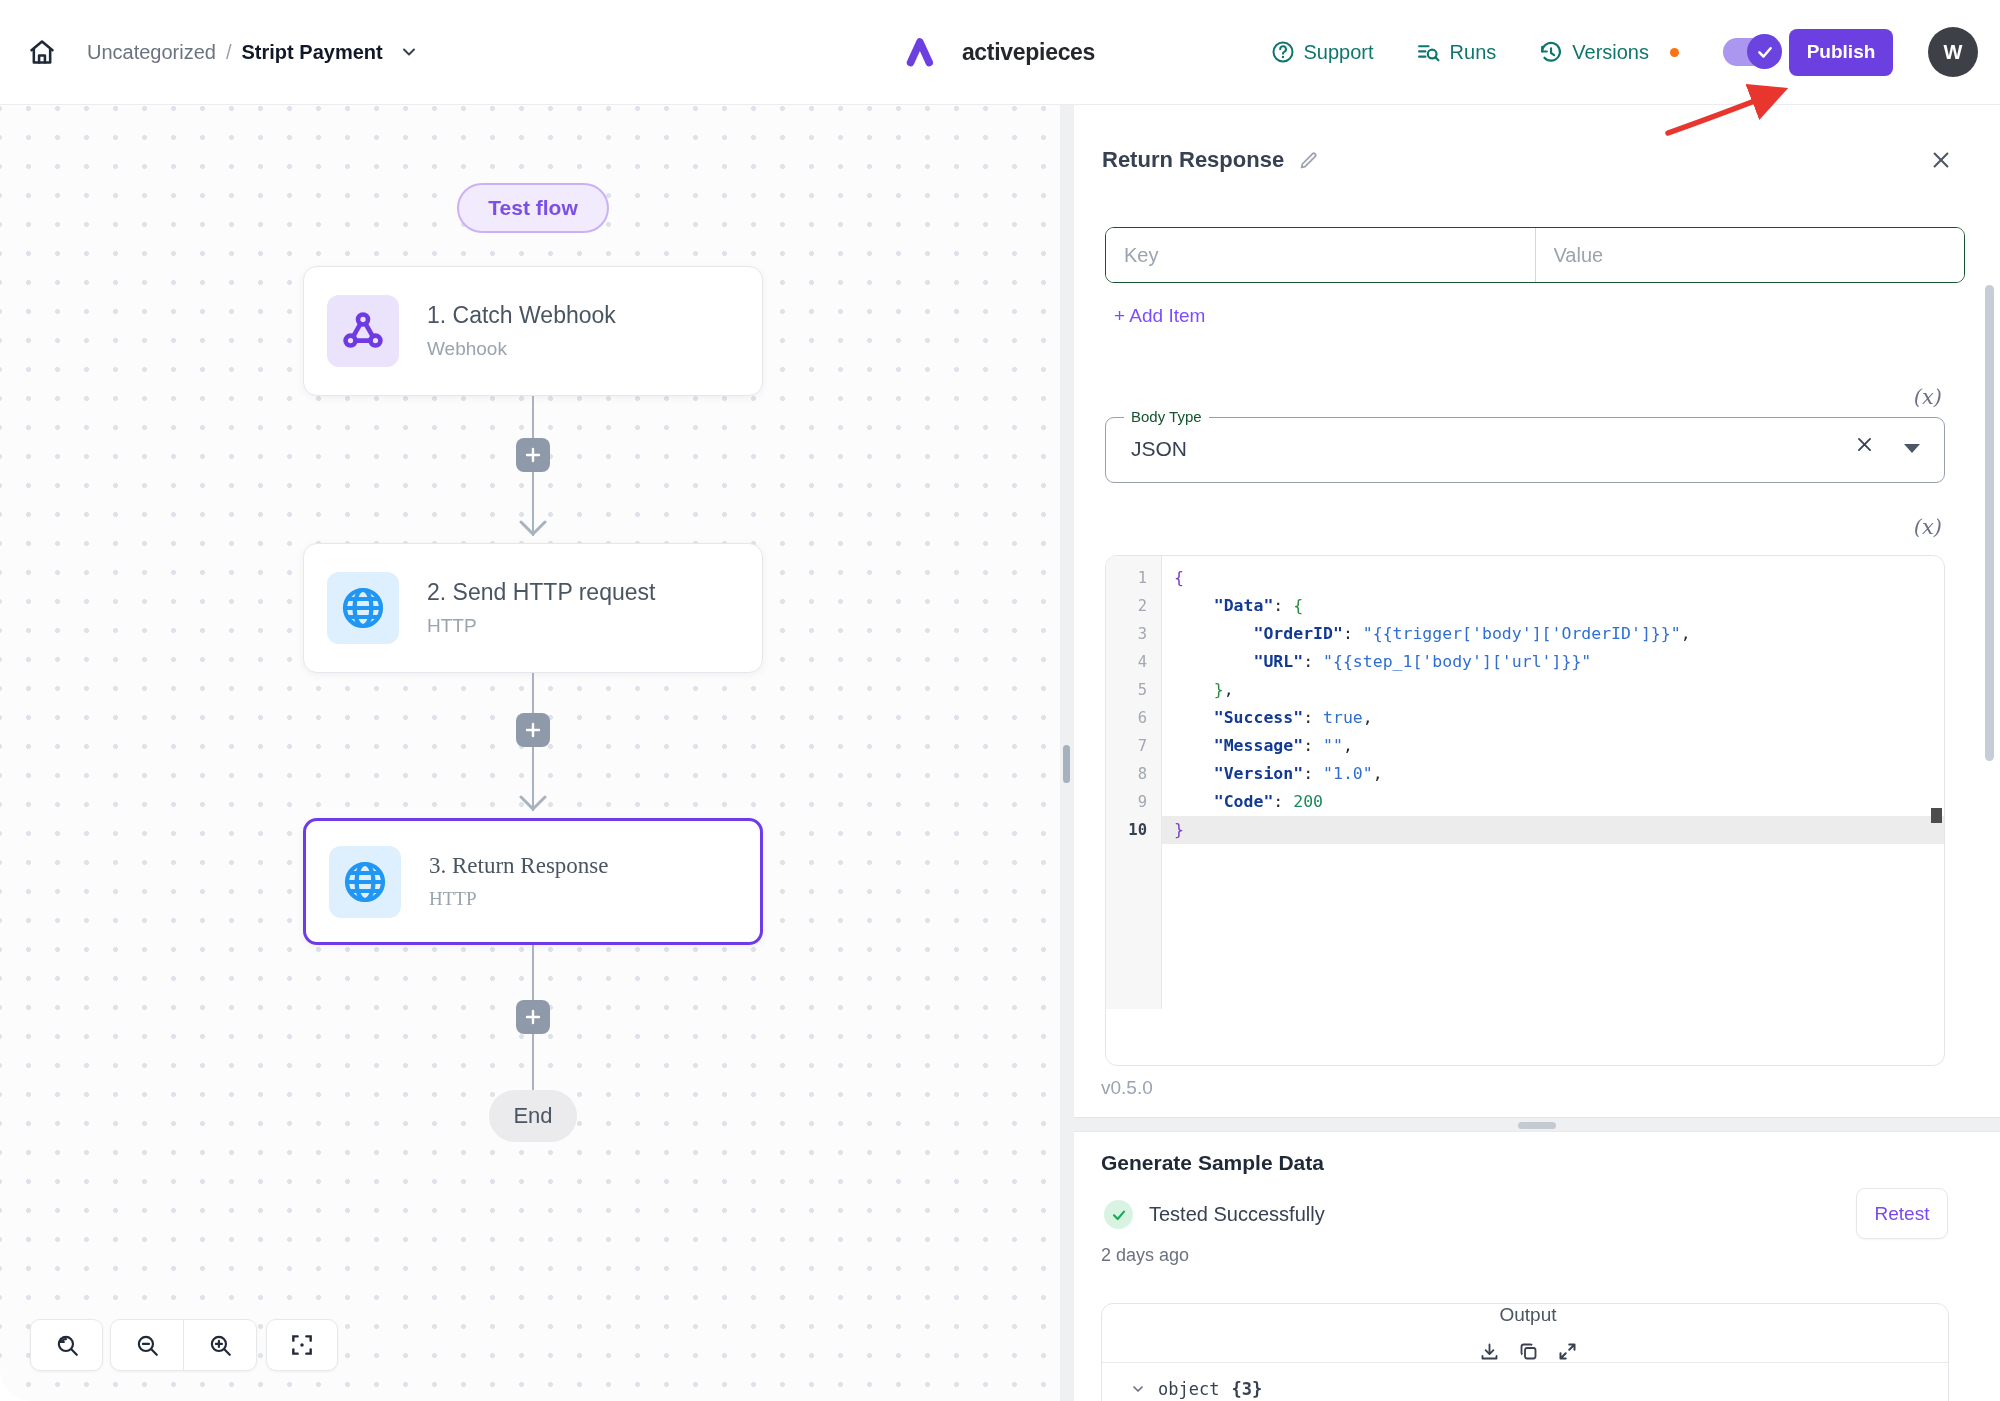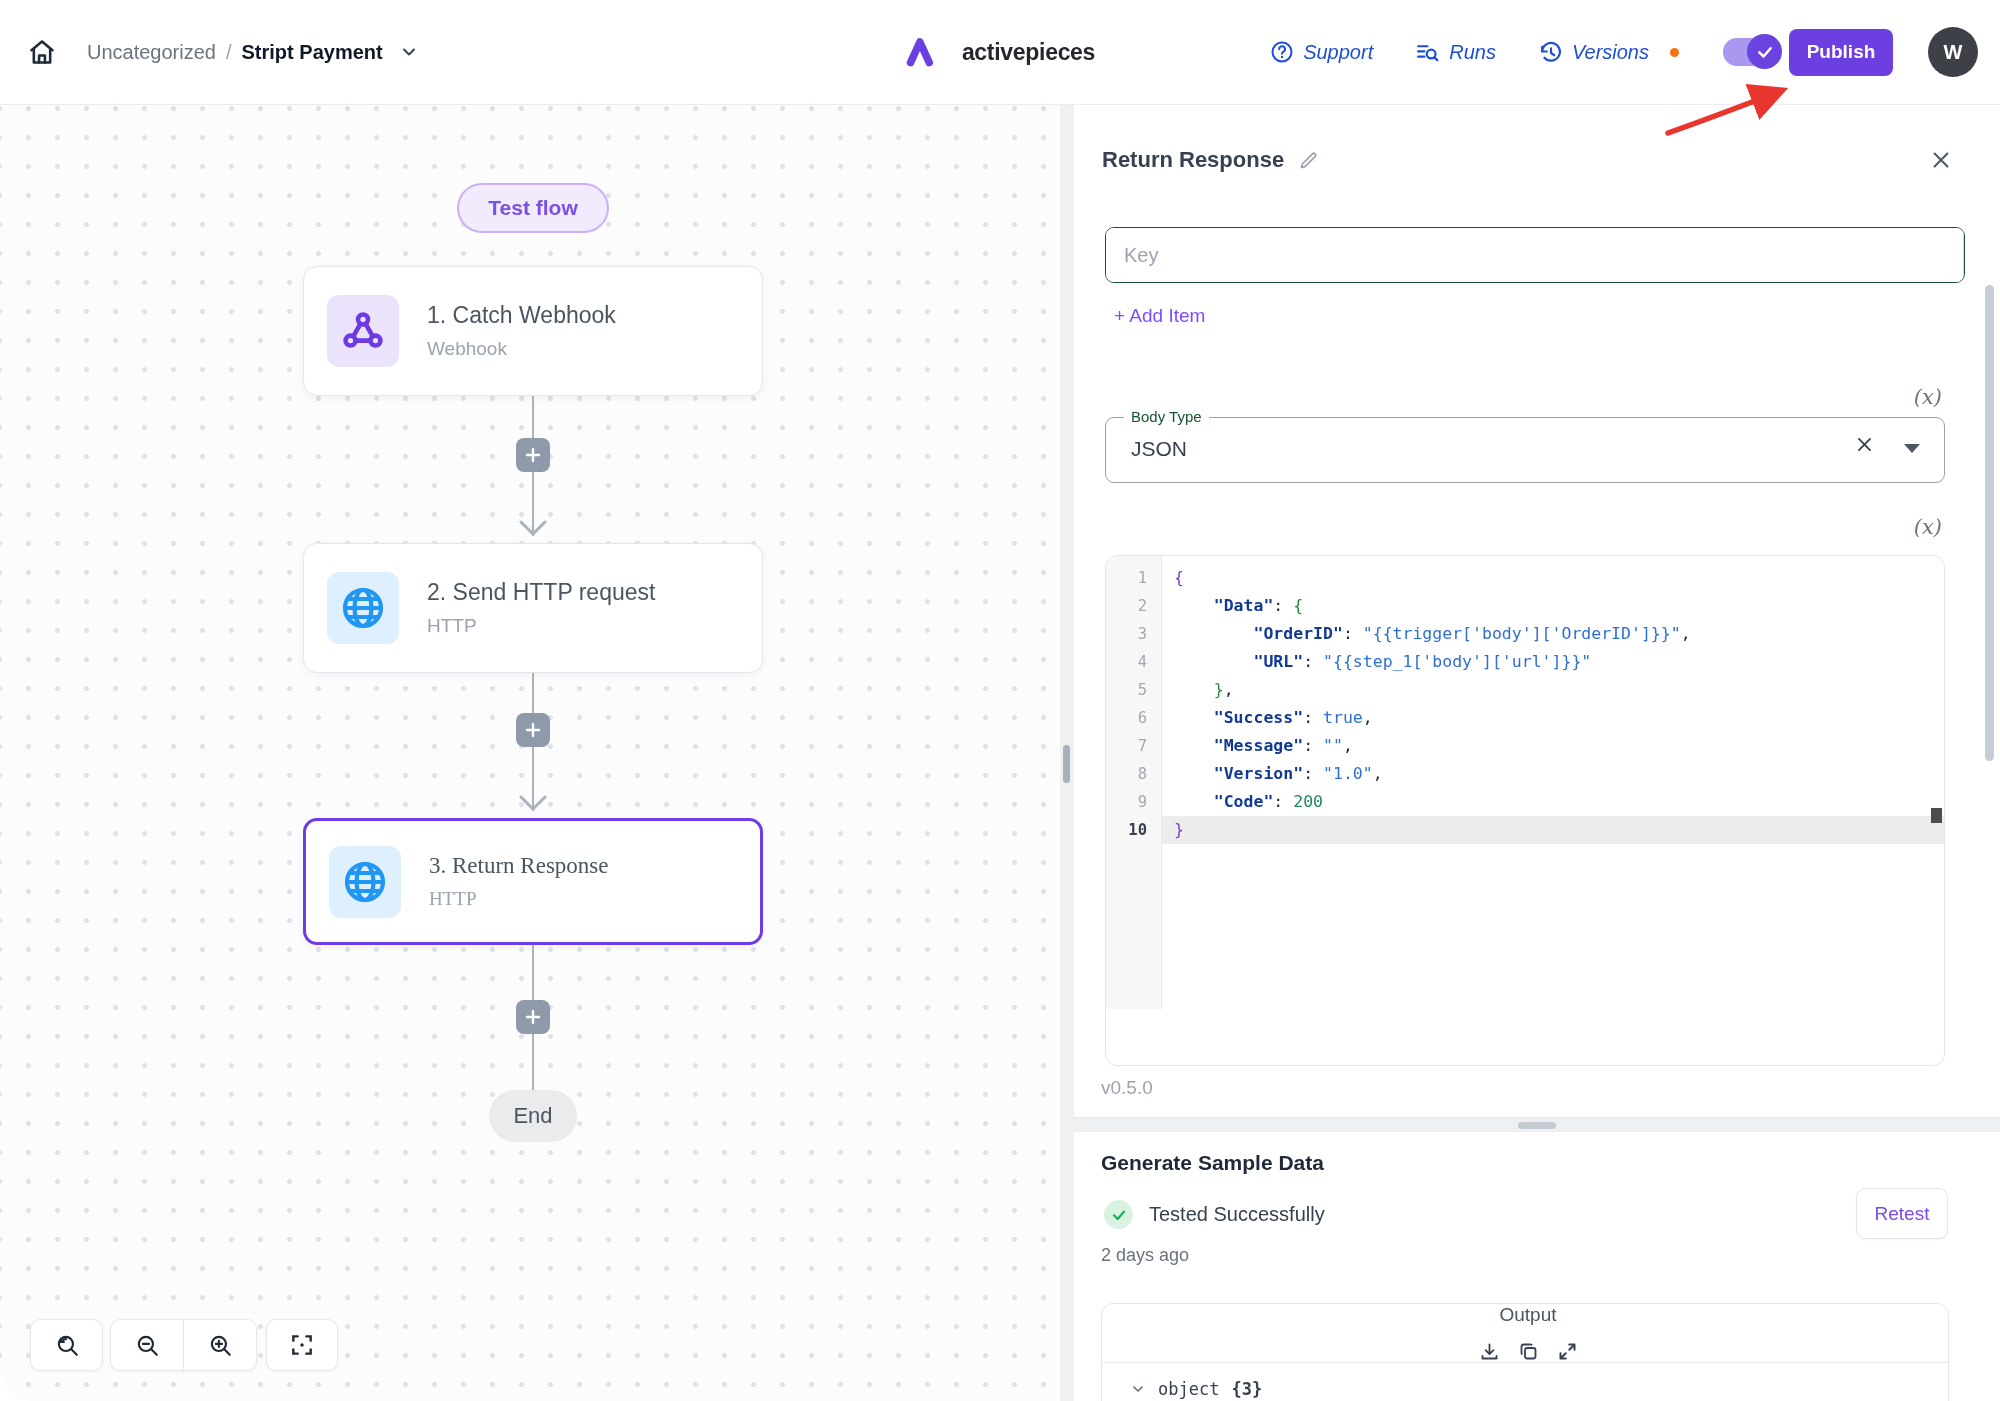--- a/index.html
+++ b/index.html
@@ -14,21 +14,21 @@
   .topbar{position:absolute;top:0;left:0;right:0;height:105px;background:#fff;border-bottom:1px solid #ececef;z-index:5;}
   .topbar .left{position:absolute;left:25px;top:0;height:104px;display:flex;align-items:center;}
   .home-btn{width:34px;height:34px;display:flex;align-items:center;justify-content:center;cursor:pointer;color:#1f2937;}
   .crumb{margin-left:28px;font-size:20px;color:#6b7280;display:flex;align-items:center;}
   .crumb .sep{margin:0 10px;color:#9ca3af;}
   .crumb .flow-name{color:#111827;font-weight:700;}
   .crumb .chev{margin-left:16px;color:#374151;}
   .brand{position:absolute;left:50%;top:0;height:104px;transform:translateX(-50%);display:flex;align-items:center;gap:27px;}
   .brand-text{font-size:23px;font-weight:700;color:#25272c;letter-spacing:-0.3px;}
   .topbar .right{position:absolute;right:22px;top:0;height:104px;display:flex;align-items:center;}
-  .nav-item{display:flex;align-items:center;gap:9px;font-size:20px;color:#1d4ed8;cursor:pointer;font-style:italic;}
+  .nav-item{display:flex;align-items:center;gap:9px;font-size:20px;color:#0f766e;cursor:pointer;}
   .nav-item + .nav-item{margin-left:42px;}
   .orange-dot{width:9px;height:9px;border-radius:50%;background:#f97316;margin-left:12px;}
   .toggle{position:relative;width:56px;height:28px;border-radius:14px;background:#ab97ef;margin-left:44px;cursor:pointer;}
   .toggle .knob{position:absolute;right:-3px;top:-4px;width:35px;height:35px;border-radius:50%;background:#6a43e0;display:flex;align-items:center;justify-content:center;}
   .publish-btn{margin-left:10px;width:104px;height:47px;border:none;border-radius:8px;background:#6c3fe0;color:#fff;font-size:19px;font-weight:700;font-family:inherit;cursor:pointer;}
   .avatar{margin-left:35px;width:50px;height:50px;border-radius:50%;background:#3d4046;color:#fff;font-size:20px;font-weight:700;display:flex;align-items:center;justify-content:center;cursor:pointer;}
 
   
   .canvas{position:absolute;left:0;top:105px;width:1060px;bottom:0;background:#fcfcfd;
     background-image:radial-gradient(circle,#dde3e9 2.2px,transparent 2.8px);
@@ -322,20 +322,21 @@
     </div>
     <button class="close-x">
       <svg width="22" height="22" viewBox="0 0 24 24" fill="none" stroke="currentColor" stroke-width="2.2" stroke-linecap="round">
           <path d="M5 5l14 14M19 5 5 19"></path>
         </svg>
     </button>
 
     <div class="kv">
       <input type="text" placeholder="Key" style="">
       <div class="cell-sep"></div>
+      <input type="text" placeholder="Value" style="">
     </div>
 
     <button class="add-item">+ Add Item</button>
 
     <button class="dyn dyn1">(x)</button>
 
     <div class="fieldset">
       <span class="legend">Body Type</span>
       <span class="value">JSON</span>
       <button class="clear">

